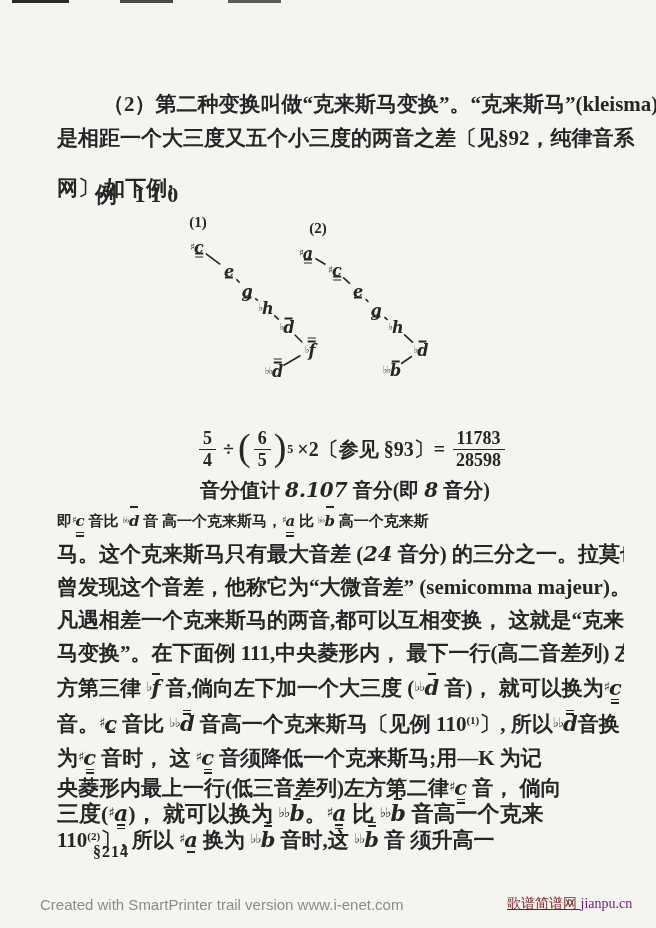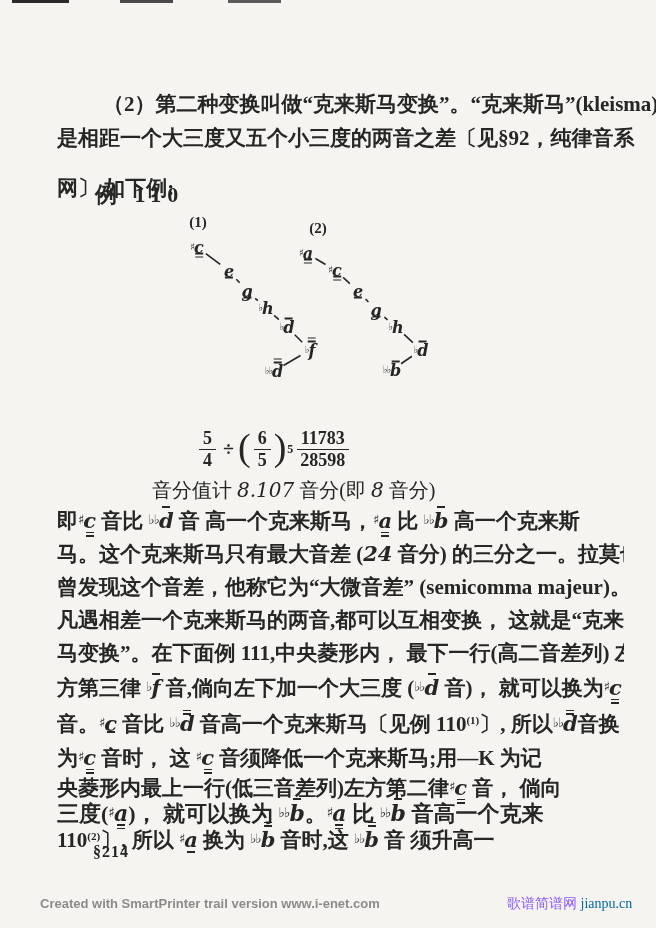--- a/index.html
+++ b/index.html
@@ -21,29 +21,29 @@
   .mks.under{top:calc(100% - 4px);}
   .mk{width:8px;height:1.6px;background:#262626;}
   .intro{position:absolute;font-weight:600;font-size:21px;}
   .formula{position:absolute;display:flex;align-items:center;font-weight:600;font-size:20px;}
   .frac{display:inline-flex;flex-direction:column;align-items:center;font-size:18px;line-height:1.15;margin:0 3px;}
   .frac .num{padding:0 4px;border-bottom:1.6px solid #262626;}
   .frac .den{padding:0 4px;}
   .paren{font-size:38px;font-weight:400;line-height:1;transform:translateY(-2px);}
   .exp{font-size:12px;vertical-align:14px;margin-left:1px;}
   .op{margin:0 4px;}
-  .cents{position:absolute;font-weight:400;font-size:20px;white-space:nowrap;}
+  .cents{position:absolute;font-weight:700;font-size:20px;white-space:nowrap;margin-left:48px;}
   .cents i, .iseg{font-family:"DejaVu Serif",serif;}
   sup.ref{font-size:11px;vertical-align:7px;}
   .section{position:absolute;font-weight:600;font-size:16px;letter-spacing:1px;}
   .footer-left{position:absolute;left:40px;top:896px;font-family:"Liberation Sans","DejaVu Sans",sans-serif;
-               font-size:13px;color:#8b8b89;font-weight:bold;}
+               font-size:15px;color:#8b8b89;}
   .footer-right{position:absolute;left:507px;top:895px;font-size:14px;white-space:nowrap;}
-  .footer-site{color:#8b5cf6;}
-  .footer-link{color:#0369a1;}
+  .footer-site{color:#7f1d1d;text-decoration:underline;}
+  .footer-link{color:#701a75;}
 </style>
 </head>
 <body>
 
 <div class="page">
 
   <div id="topbars">
       <div class="bar" style="left: 12px; width: 57px; background: rgb(42, 42, 42);"></div>
       <div class="bar" style="left: 120px; width: 53px; background: rgb(74, 74, 74);"></div>
       <div class="bar" style="left: 228px; width: 53px; background: rgb(90, 90, 90);"></div>
@@ -126,30 +126,31 @@
       <span class="den">4</span>
     </span>
     <span class="op">÷</span>
     <span class="paren">(</span>
     <span class="frac">
       <span class="num">6</span>
       <span class="den">5</span>
     </span>
     <span class="paren">)</span>
     <span class="exp">5</span>
+    <span class="op">×2〔参见 §93〕=</span>
     <span class="frac">
       <span class="num">11783</span>
       <span class="den">28598</span>
     </span>
   </div>
 
   <div class="cents" style="left:152px;top:477px;" id="centsline">音分值计 <i class="iseg">8.107</i> 音分(即 <i class="iseg">8</i> 音分)</div>
 
   <div id="bodylines">
-      <div class="line" style="left: 57px; top: 505px; width: 567px; font-size: 21px; height: 32px; line-height: 30px;">即<span class="note"><span class="acc">♯</span><span class="nl">c<span class="mks under">
+      <div class="line" style="left: 57px; top: 505px; width: 567px; font-size: 15px; height: 32px; line-height: 30px;">即<span class="note"><span class="acc">♯</span><span class="nl">c<span class="mks under">
               <span class="mk"></span>
               <span class="mk"></span>
             </span></span></span> 音比 <span class="note"><span class="acc">♭♭</span><span class="nl">d<span class="mks over">
               <span class="mk"></span>
             </span></span></span> 音 高一个克来斯马，<span class="note"><span class="acc">♯</span><span class="nl">a<span class="mks under">
               <span class="mk"></span>
               <span class="mk"></span>
             </span></span></span> 比 <span class="note"><span class="acc">♭♭</span><span class="nl">b<span class="mks over">
               <span class="mk"></span>
             </span></span></span> 高一个克来斯</div>

